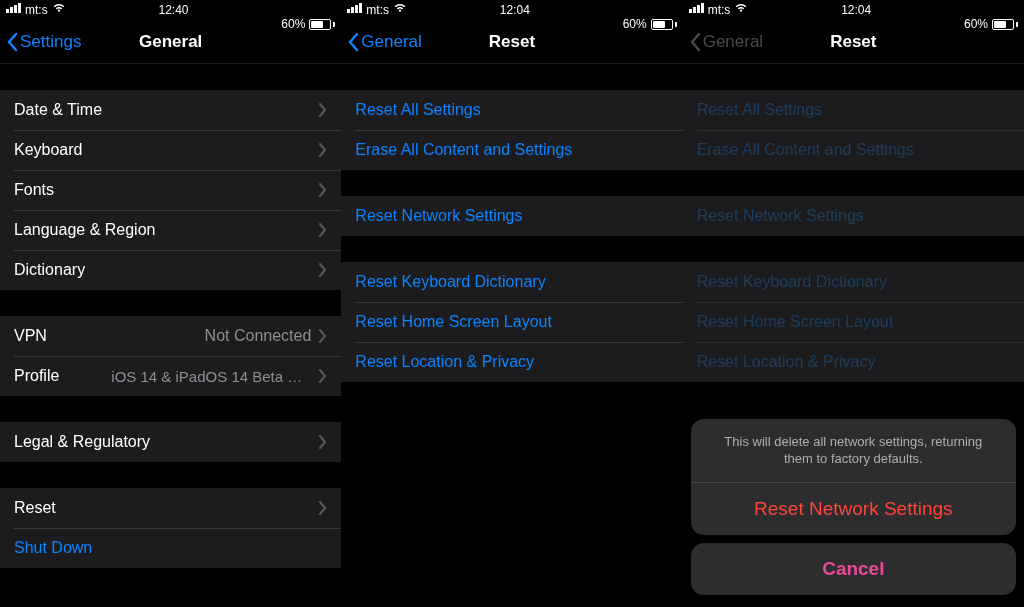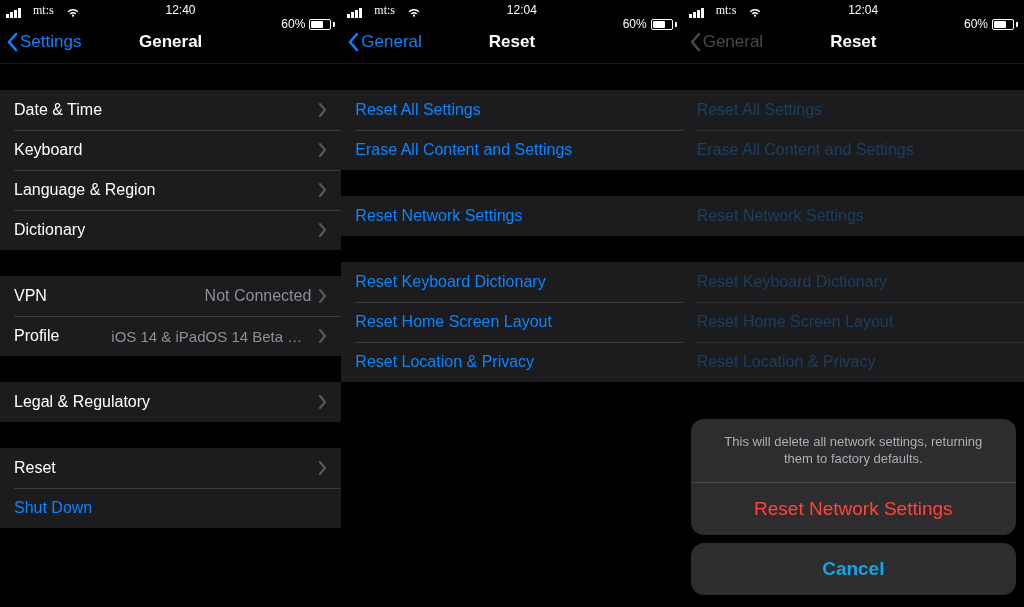--- a/index.html
+++ b/index.html
@@ -27,21 +27,21 @@
   .status-bar {
     height: 20px;
     display: flex;
     align-items: center;
     justify-content: space-between;
     padding: 0 6px;
     color: #fff;
     font-size: 12px;
     font-weight: 500;
   }
-  .status-left { display: flex; align-items: flex-end; gap: 12px; font-family: Liberation Serif, serif; }
+  .status-left { display: flex; align-items: flex-start; gap: 4px; }
   .status-right { display: flex; align-items: center; gap: 4px; margin-top: 28px; }
   .signal-bars { display:flex; align-items:flex-end; gap:1px; height:10px;}
   .signal-bars span { width:3px; background:#fff; }
   .signal-bars span:nth-child(1){height:4px;}
   .signal-bars span:nth-child(2){height:6px;}
   .signal-bars span:nth-child(3){height:8px;}
   .signal-bars span:nth-child(4){height:10px;}
   .wifi { width:14px; height:10px; position:relative; }
   .wifi svg { display:block; }
   .battery { display:flex; align-items:center; gap:2px;}
@@ -130,21 +130,21 @@
     font-size:19px;
     padding:15px 10px;
     color:#ff453a;
   }
   .as-cancel {
     background:#2d2d2f;
     border-radius:13px;
     text-align:center;
     font-size:19px;
     font-weight:600;
-    color:#0ea5e9;
+    color:#ec4899;
     padding:15px 10px;
   }
 
   .profile-value { color:#8e8e93; font-size:15px; max-width:200px; white-space:nowrap; overflow:hidden; text-overflow:ellipsis; }
   .vpn-row .label { flex:0 0 auto; }
   .vpn-row .right { flex:1 1 auto; justify-content:flex-end;padding-left:12px; }
 </style>
 </head>
 <body>
 
@@ -205,20 +205,30 @@
         <span class="label">Keyboard</span>
         <span class="right">
             <span class="chev-right">
               <svg viewBox="0 0 8 14" width="8" height="14">
                 <path d="M1 1l5 6-5 6" stroke="#5a5a5e" stroke-width="2" fill="none" stroke-linecap="round" stroke-linejoin="round"></path>
               </svg>
             </span>
           </span>
       </div>
       <div class="cell">
+        <span class="label">Fonts</span>
+        <span class="right">
+            <span class="chev-right">
+              <svg viewBox="0 0 8 14" width="8" height="14">
+                <path d="M1 1l5 6-5 6" stroke="#5a5a5e" stroke-width="2" fill="none" stroke-linecap="round" stroke-linejoin="round"></path>
+              </svg>
+            </span>
+          </span>
+      </div>
+      <div class="cell">
         <span class="label">Language &amp; Region</span>
         <span class="right">
             <span class="chev-right">
               <svg viewBox="0 0 8 14" width="8" height="14">
                 <path d="M1 1l5 6-5 6" stroke="#5a5a5e" stroke-width="2" fill="none" stroke-linecap="round" stroke-linejoin="round"></path>
               </svg>
             </span>
           </span>
       </div>
       <div class="cell">

